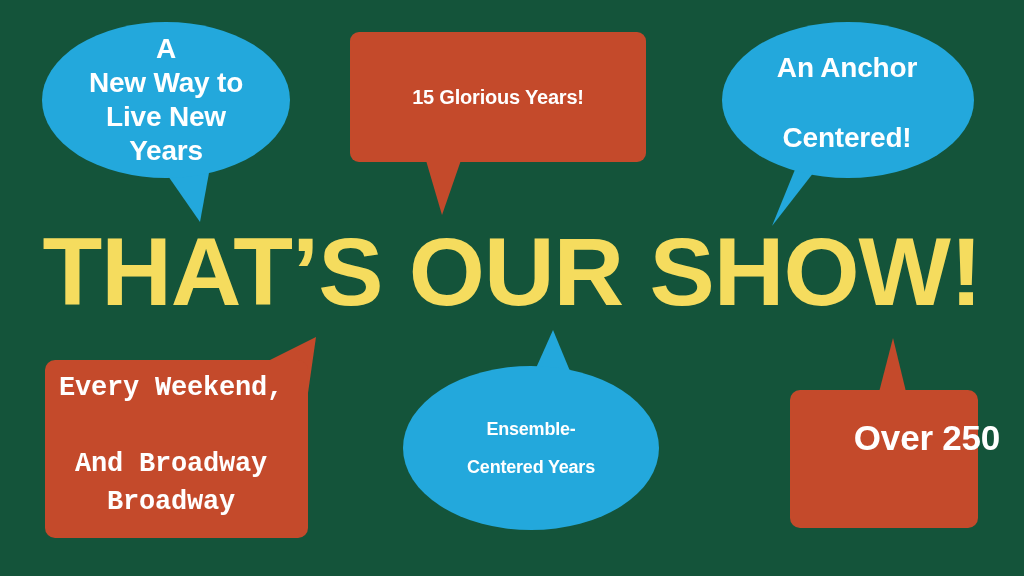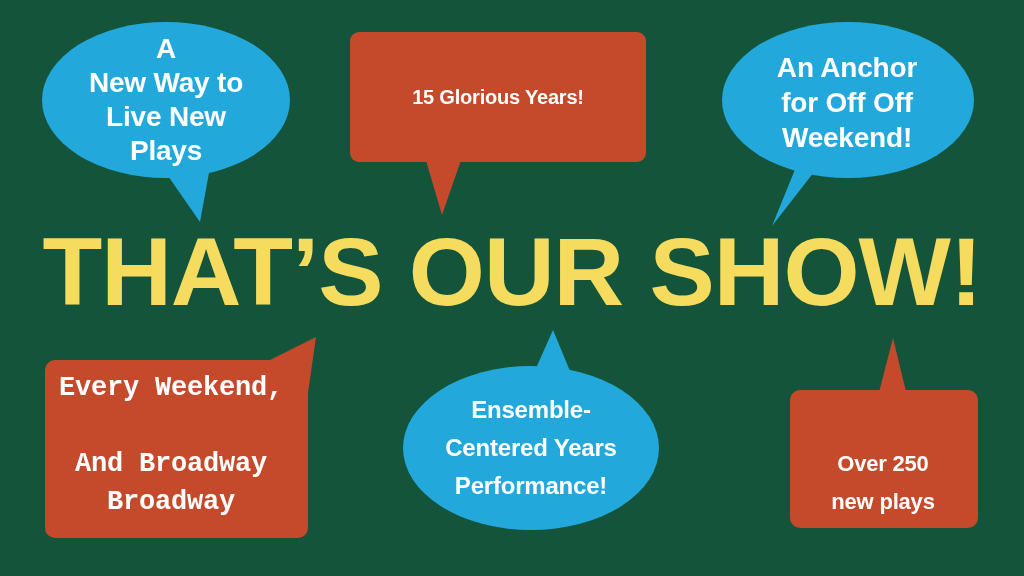--- a/index.html
+++ b/index.html
@@ -70,26 +70,26 @@
     white-space: nowrap;
   }
   
   #bubble-every-weekend-text {
     left: 46px;  top: 352px; width: 250px; height: 186px;
     font-size: 27px; line-height: 38px; font-family: Liberation Mono, monospace;
   }
   
   #bubble-ensemble-text {
     left: 402px; top: 374px; width: 258px; height: 148px;
-    font-size: 24px; line-height: 38px;
+    font-size: 18px; line-height: 38px;
   }
   
   #bubble-over-250-text {
-    left: 790px; top: 414px; width: 186px; height: 138px;
-    font-size: 22px; line-height: 38px;
+    left: 790px; top: 388px; width: 186px; height: 138px;
+    font-size: 35px; line-height: 38px; padding-left: 44px;
   }
 </style>
 </head>
 <body>
 
 <div id="slide" style="background: rgb(20, 84, 58);">
 
   <svg class="bubble-svg" viewBox="0 0 1024 576">
 
     <g>
@@ -122,57 +122,56 @@
       <rect x="790" y="390" width="188" height="138" rx="10" ry="10" fill="#c44a2b"></rect>
     </g>
 
   </svg>
 
   <div class="bubble-text" id="bubble-new-way-text" style="color: rgb(255, 255, 255);">
     <span>
       <span>A</span><br>
       <span>New Way to</span><br>
       <span>Live New</span><br>
-      <span>Plays</span>
+      <span>Years</span>
     </span>
   </div>
 
   <div class="bubble-text" id="bubble-15-years-text" style="color: rgb(255, 255, 255);">
     <span>
       <span>15 Glorious Years!</span>
     </span>
   </div>
 
   <div class="bubble-text" id="bubble-anchor-text" style="color: rgb(255, 255, 255);">
     <span>
       <span>An Anchor</span><br>
-      <span>for Off Off</span><br>
-      <span>Weekend!</span>
+      <br>
+      <span>Centered!</span>
     </span>
   </div>
 
   <div id="main-title" style="color: rgb(245, 220, 94);">THAT’S OUR SHOW!</div>
 
   <div class="bubble-text" id="bubble-every-weekend-text" style="color: rgb(255, 255, 255);">
     <span>
       <span>Every Weekend,</span><br>
       <br>
       <span>And Broadway</span><br>
       <span>Broadway</span>
     </span>
   </div>
 
   <div class="bubble-text" id="bubble-ensemble-text" style="color: rgb(255, 255, 255);">
     <span>
       <span>Ensemble-</span><br>
       <span>Centered Years</span><br>
-      <span>Performance!</span>
     </span>
   </div>
 
   <div class="bubble-text" id="bubble-over-250-text" style="color: rgb(255, 255, 255);">
     <span>
       <span>Over 250</span><br>
-      <span>new plays</span><br>
+      <br>
     </span>
   </div>
 
 </div>
 
 </body></html>

